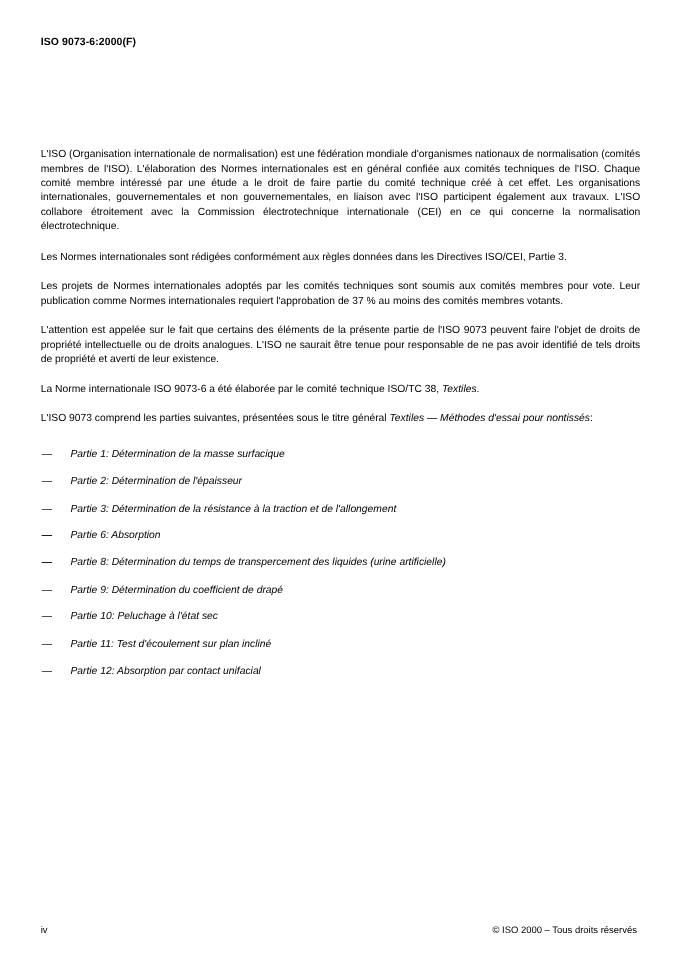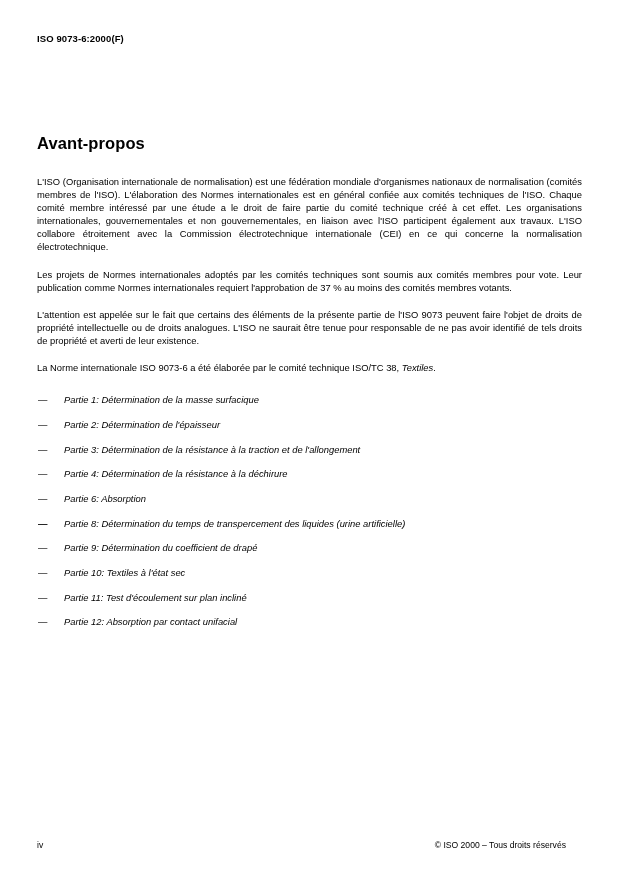--- a/index.html
+++ b/index.html
@@ -94,58 +94,59 @@
     line-height: 14px;
   }
   .doc-footer .page-num {
     position: absolute;
     left: 0;
     top: 0;
     text-align: right;
   }
   .doc-footer .copyright {
     position: absolute;
-    right: 16px;
+    right: 3px;
     top: 0;
     white-space: nowrap;
   }
 </style>
 </head>
 <body>
 
 <div class="page">
 
   <div class="doc-header">
     <span>ISO 9073-6:2000(F)</span>
   </div>
 
   <div class="body-col">
 
-    <h1 class="section-title">Avant-propos</h1>
 
     <p class="para">L'ISO (Organisation internationale de normalisation) est une fédération mondiale d'organismes nationaux de normalisation (comités membres de l'ISO). L'élaboration des Normes internationales est en général confiée aux comités techniques de l'ISO. Chaque comité membre intéressé par une étude a le droit de faire partie du comité technique créé à cet effet. Les organisations internationales, gouvernementales et non gouvernementales, en liaison avec l'ISO participent également aux travaux. L'ISO collabore étroitement avec la Commission électrotechnique internationale (CEI) en ce qui concerne la normalisation électrotechnique.</p>
 
+    <p class="para">Les Normes internationales sont rédigées conformément aux règles données dans les Directives ISO/CEI, Partie 3.</p>
 
     <p class="para">Les projets de Normes internationales adoptés par les comités techniques sont soumis aux comités membres pour vote. Leur publication comme Normes internationales requiert l'approbation de 37 % au moins des comités membres votants.</p>
 
     <p class="para">L'attention est appelée sur le fait que certains des éléments de la présente partie de l'ISO 9073 peuvent faire l'objet de droits de propriété intellectuelle ou de droits analogues. L'ISO ne saurait être tenue pour responsable de ne pas avoir identifié de tels droits de propriété et averti de leur existence.</p>
 
     <p class="para"><span>La Norme internationale ISO 9073-6 a été élaborée par le comité technique ISO/TC 38, </span><span class="it">Textiles</span><span>.</span></p>
 
+    <p class="para"><span>L'ISO 9073 comprend les parties suivantes, présentées sous le titre général </span><span class="it">Textiles — Méthodes d'essai pour nontissés</span><span>:</span></p>
 
     <ul class="parts-list">
       <li><span class="dash">—</span><span>Partie 1: Détermination de la masse surfacique</span></li>
       <li><span class="dash">—</span><span>Partie 2: Détermination de l'épaisseur</span></li>
       <li><span class="dash">—</span><span>Partie 3: Détermination de la résistance à la traction et de l'allongement</span></li>
-      <li><span class="dash">—</span><span>Partie 4: Détermination de la résistance à la déchirure</span></li>
+      <li><span class="dash">—</span></li>
       <li><span class="dash">—</span><span>Partie 6: Absorption</span></li>
       <li><span class="dash">—</span></li>
       <li><span class="dash">—</span><span>Partie 8: Détermination du temps de transpercement des liquides (urine artificielle)</span></li>
       <li><span class="dash">—</span><span>Partie 9: Détermination du coefficient de drapé</span></li>
-      <li><span class="dash">—</span><span>Partie 10: Textiles à l'état sec</span></li>
+      <li><span class="dash">—</span><span>Partie 10: Peluchage à l'état sec</span></li>
       <li><span class="dash">—</span><span>Partie 11: Test d'écoulement sur plan incliné</span></li>
       <li><span class="dash">—</span><span>Partie 12: Absorption par contact unifacial</span></li>
     </ul>
 
   </div>
 
   <div class="doc-footer">
     <span class="page-num">iv</span>
     <span class="copyright">© ISO 2000 – Tous droits réservés</span>
   </div>

